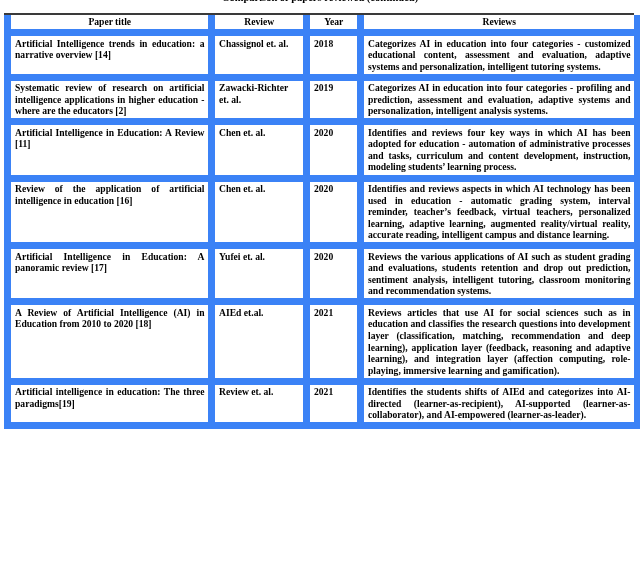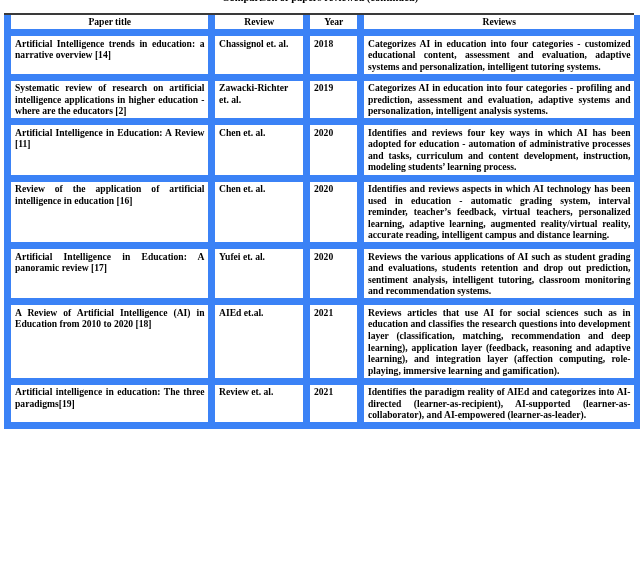--- a/index.html
+++ b/index.html
@@ -220,21 +220,21 @@
           <td class="title">
               <p>Artificial intelligence in education: The three paradigms[19]</p>
             </td>
           <td class="authors">
               <p>Review et. al.</p>
             </td>
           <td class="year">
               <p>2021</p>
             </td>
           <td class="summary">
-              <p>Identifies the paradigm reality of AIEd and categorizes into AI-directed (learner-as-recipient), AI-supported (learner-as-collaborator), and AI-empowered (learner-as-leader).</p>
+              <p>Identifies the students shifts of AIEd and categorizes into AI-directed (learner-as-recipient), AI-supported (learner-as-collaborator), and AI-empowered (learner-as-leader).</p>
             </td>
         </tr>
 
       </tbody>
     </table>
   </div>
 
 </div>
 
 </body></html>

